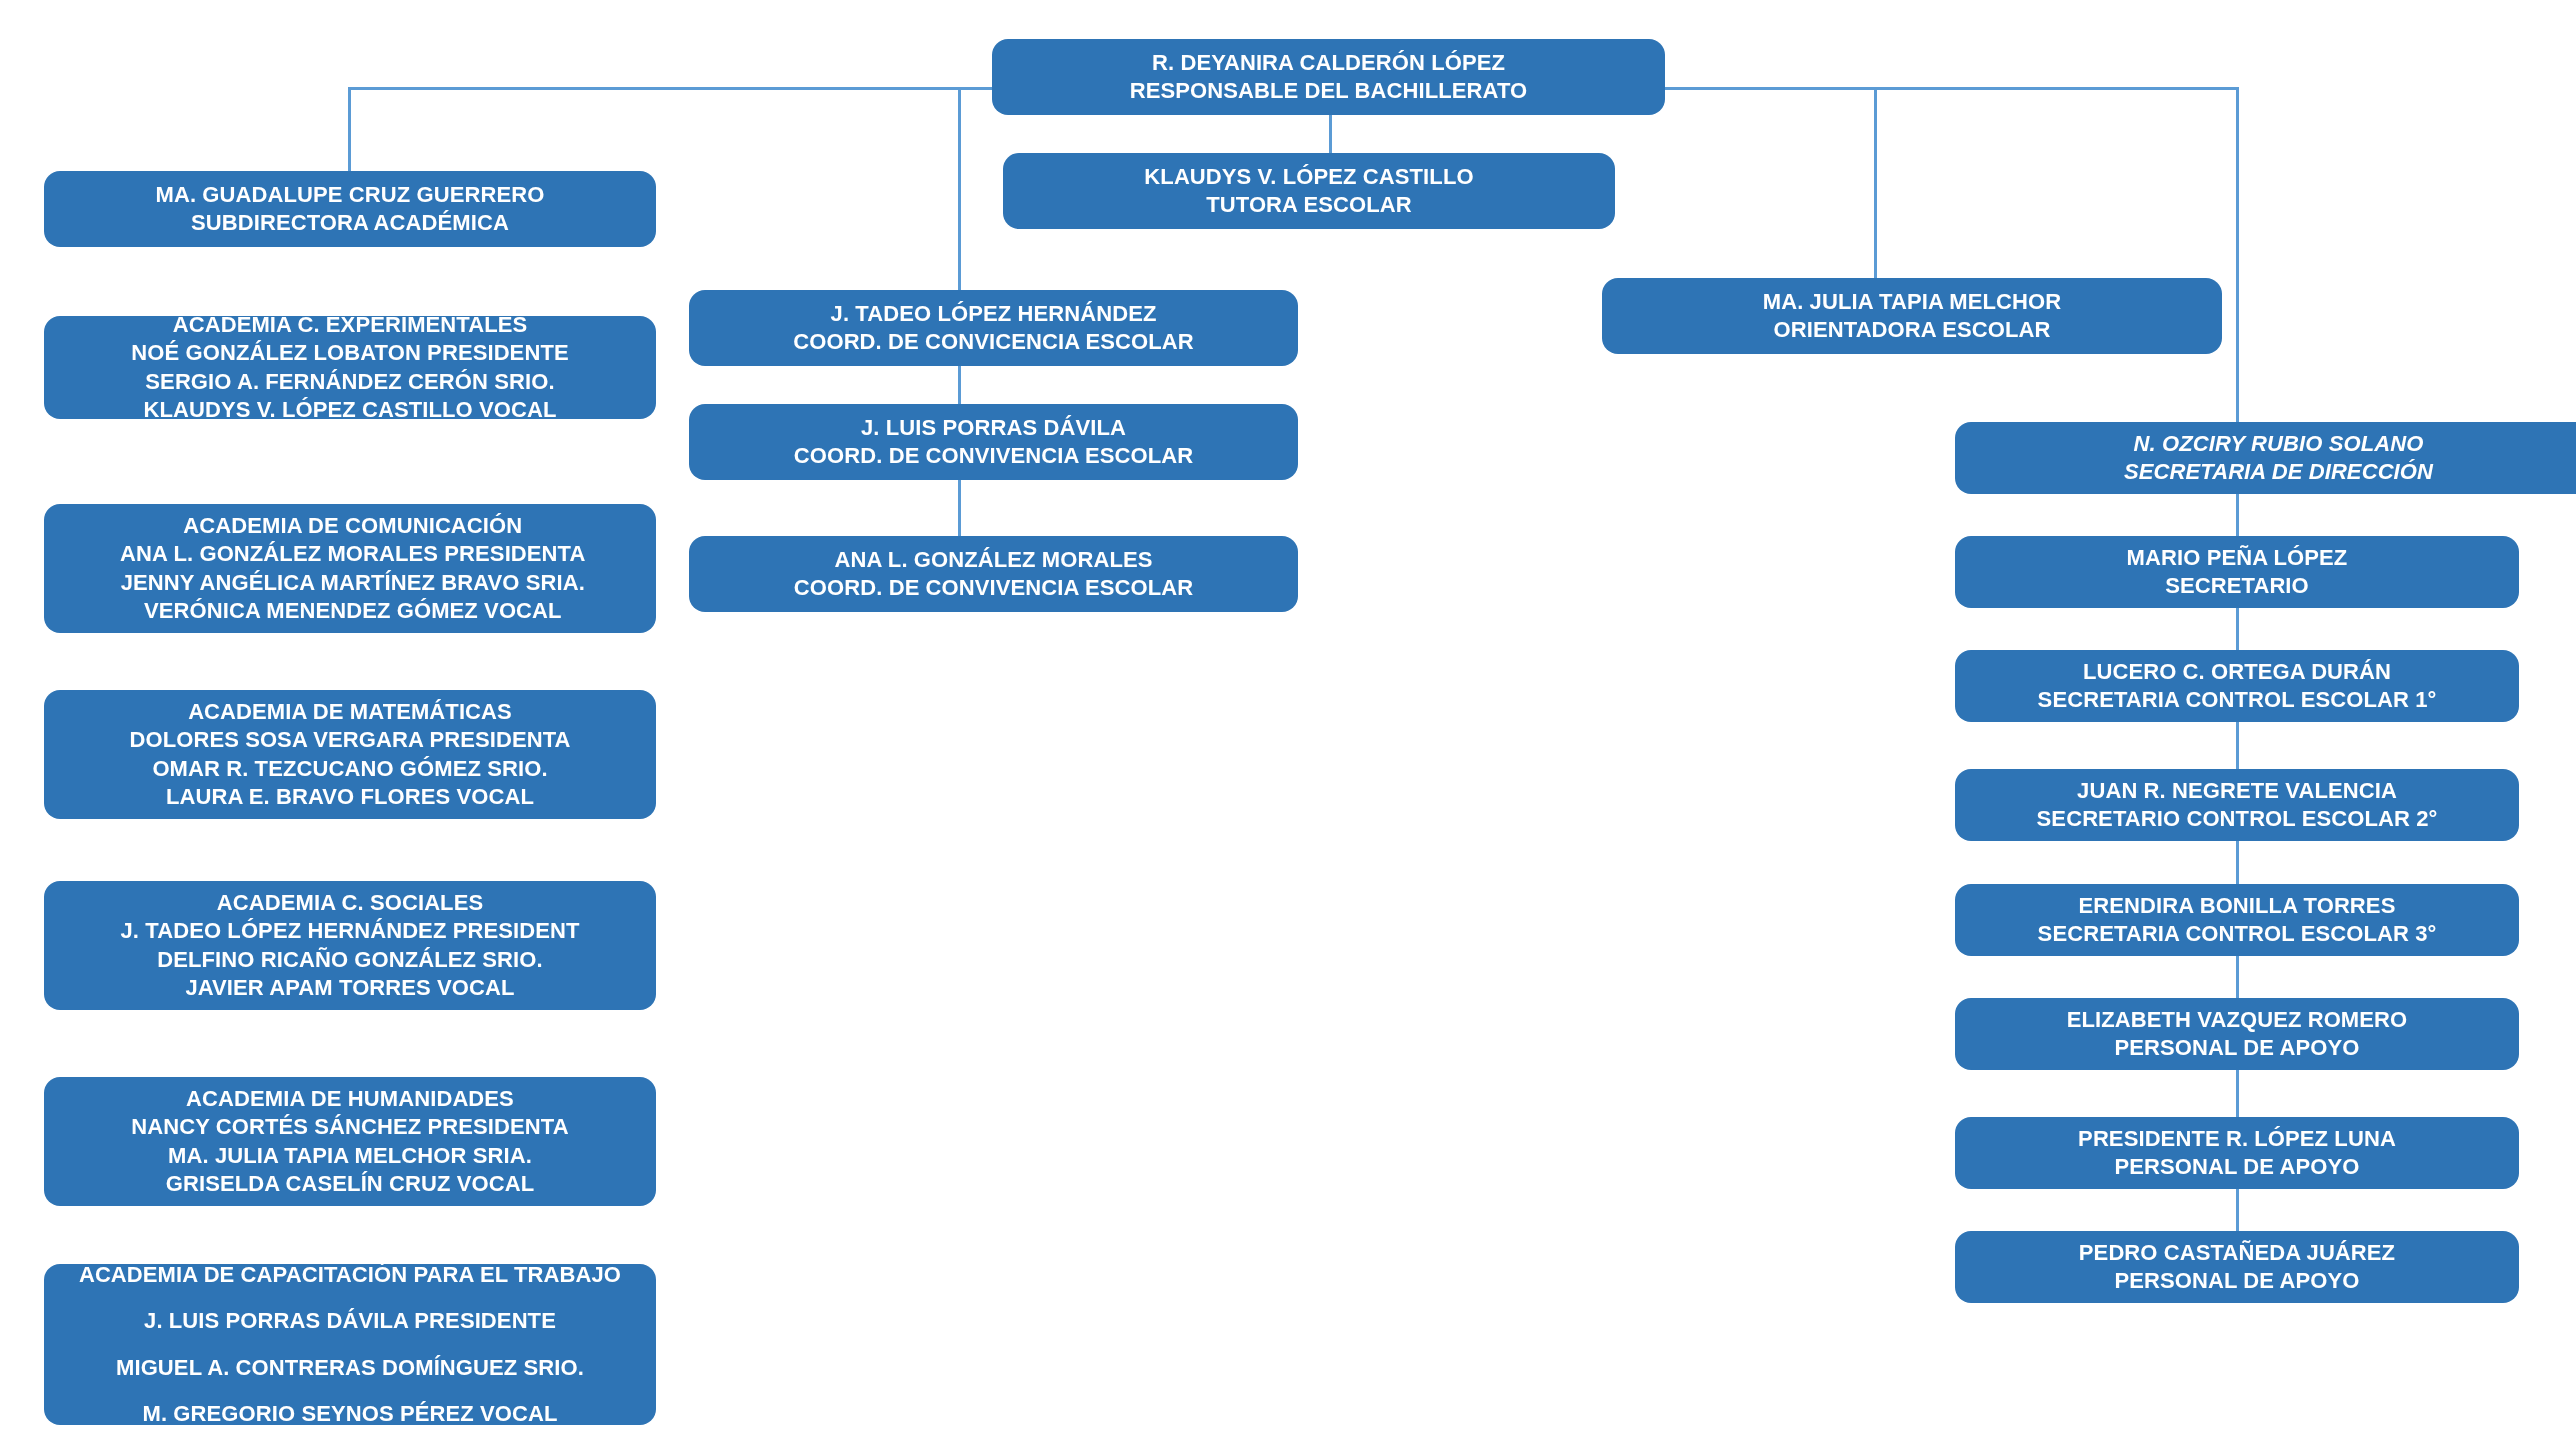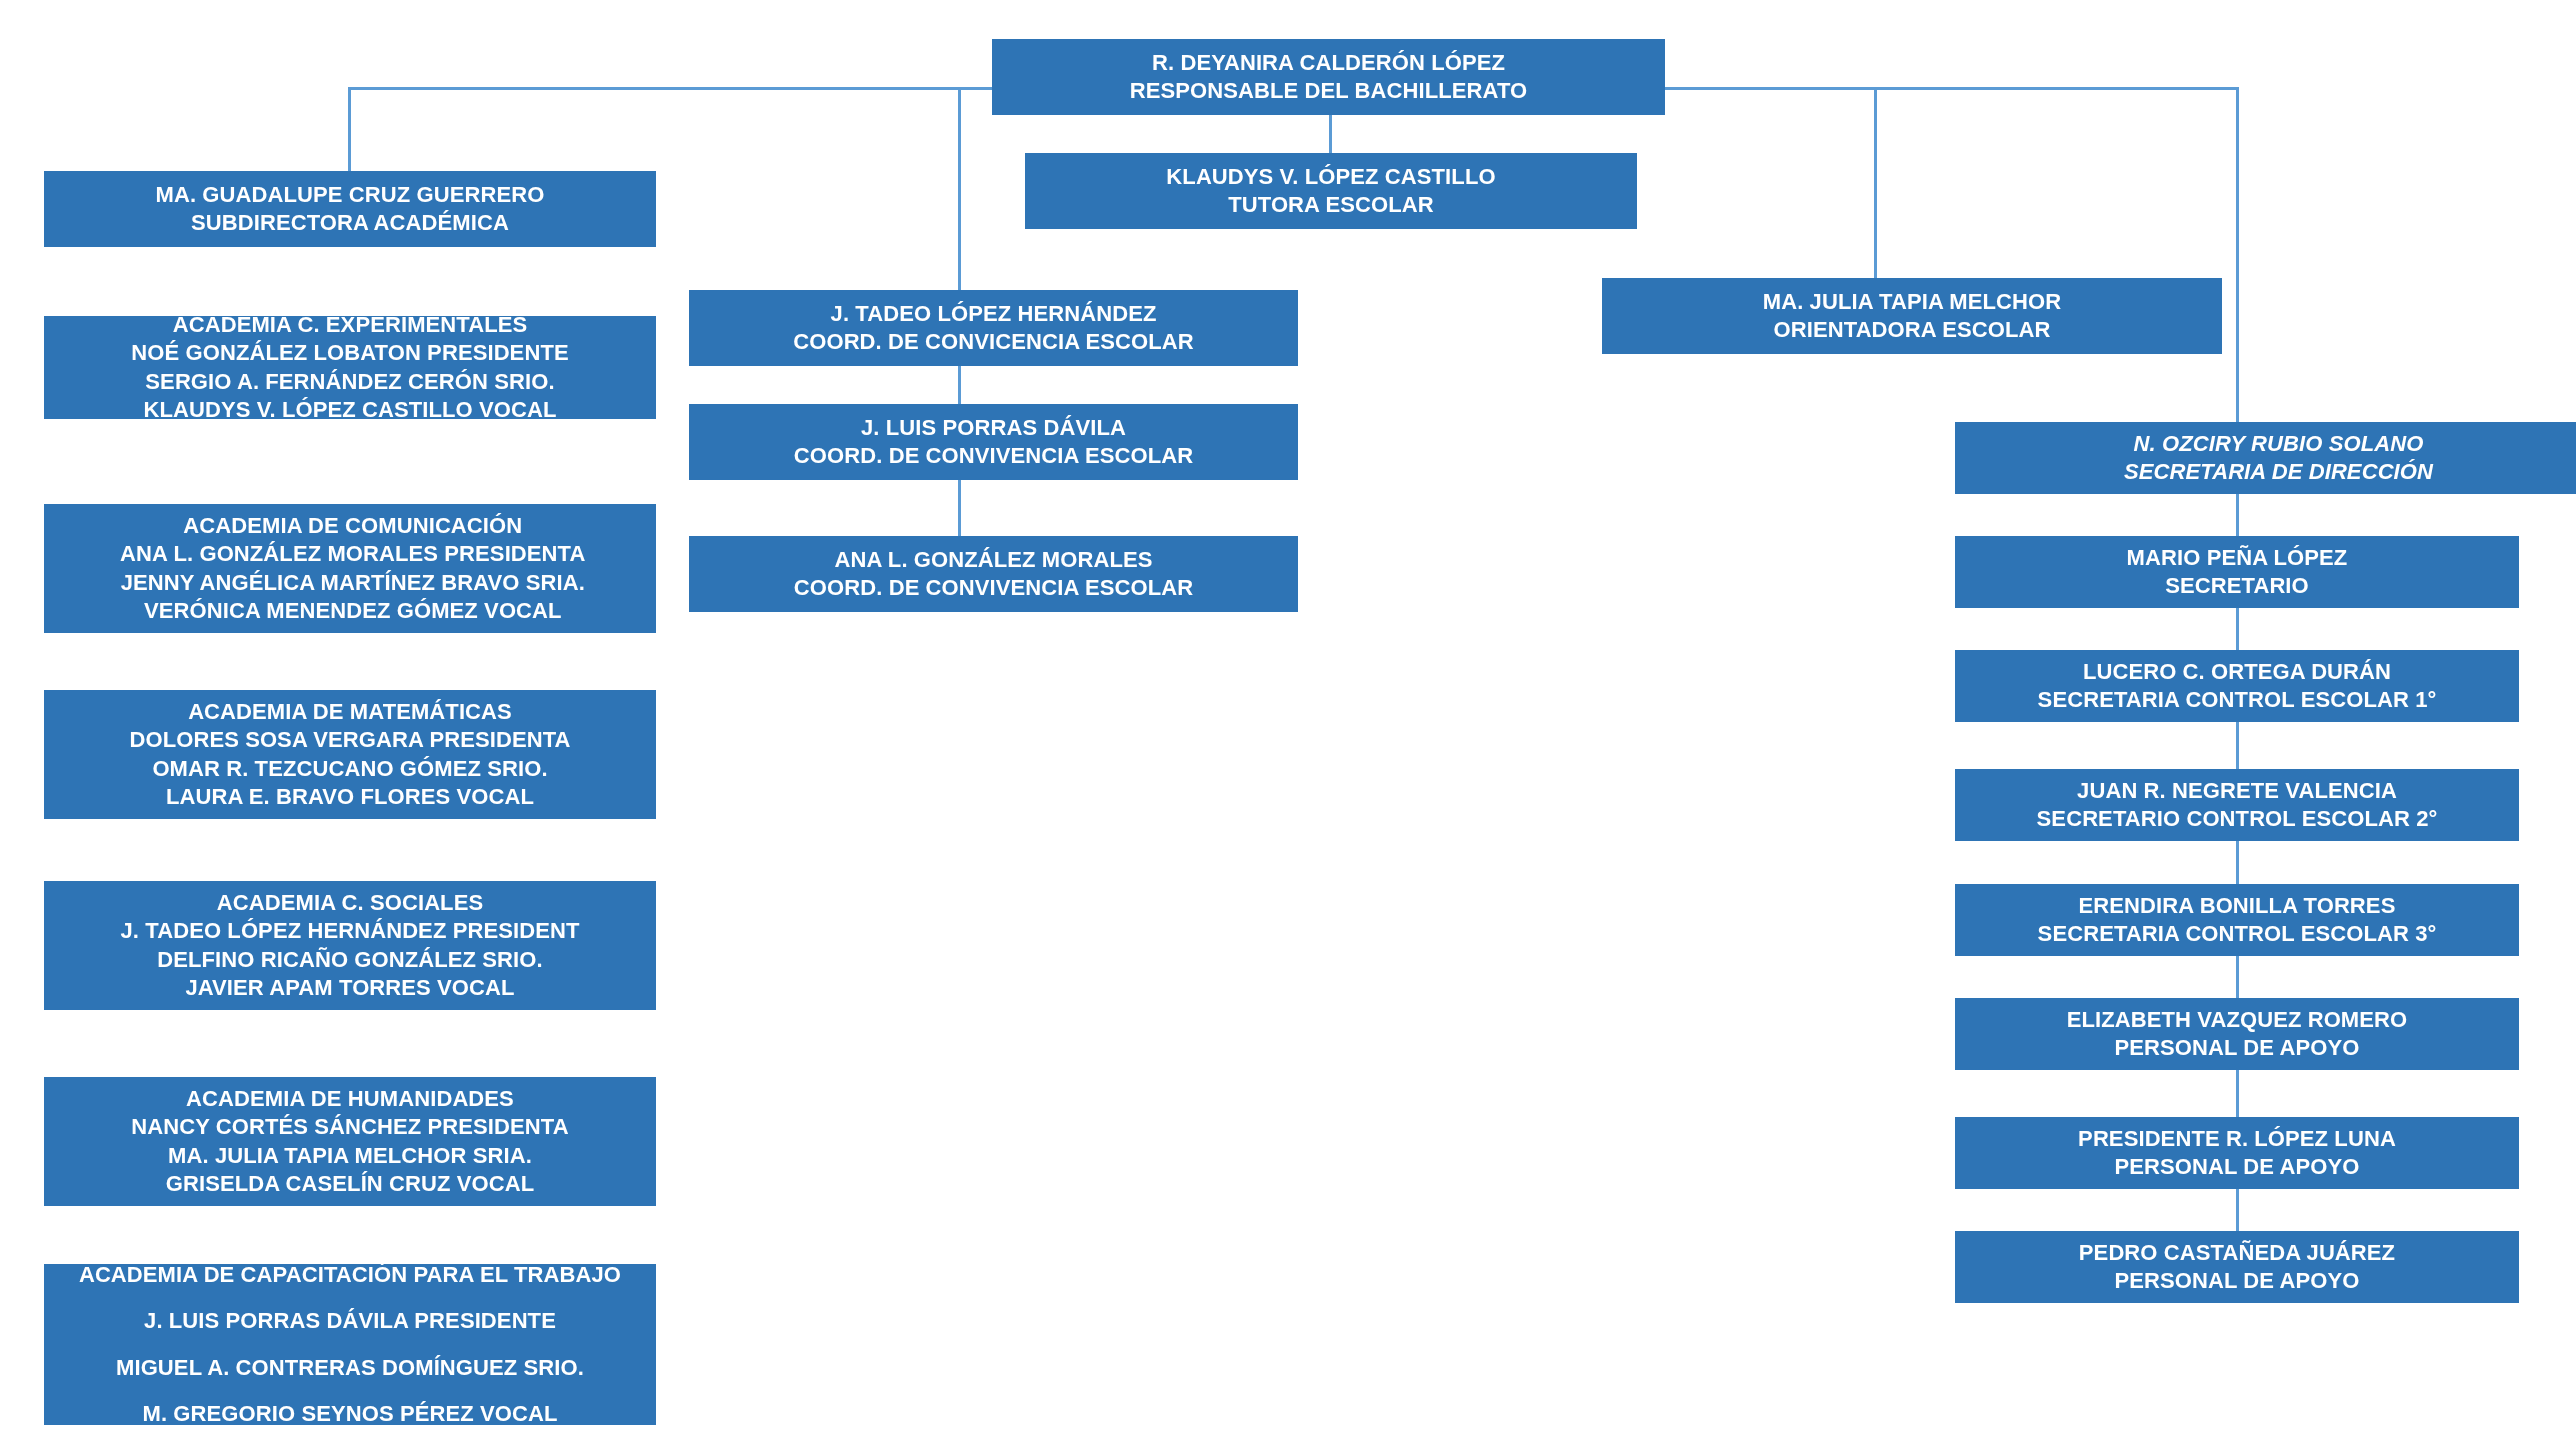--- a/index.html
+++ b/index.html
@@ -22,20 +22,21 @@
     font-weight: bold;
     text-align: center;
     display: flex;
     flex-direction: column;
     align-items: center;
     justify-content: center;
     line-height: 1.28;
     box-sizing: border-box;
     padding: 2.6px 6.4px;
     letter-spacing: 0.1px;
+    border-radius: 16px;
   }
   .node .ln {
     display: block;
     white-space: nowrap;
   }
   .node.wrapline .ln { white-space: normal; }
   .conn {
     position: absolute;
     background: #5B9BD5;
   }
@@ -53,21 +54,21 @@
   <div class="conn v" style="left:958px; top:87px; height:465px;"></div>
   <div class="conn v" style="left:1874px; top:87px; height:191px;"></div>
   <div class="conn v" style="left:2236px; top:87px; height:336px;"></div>
   <div class="conn v" style="left:2236px; top:422px; height:869px;"></div>
 
   <div class="node" style="left:992px; top:39px; width:673px; height:76px; font-size:22px;">
     <span class="ln">R. DEYANIRA CALDERÓN LÓPEZ</span>
     <span class="ln">RESPONSABLE DEL BACHILLERATO</span>
   </div>
 
-  <div class="node" style="left:1025px; top:153px; width:612px; height:76px; font-size:22px;">
+  <div class="node" style="left:1003px; top:153px; width:612px; height:76px; font-size:22px;">
     <span class="ln">KLAUDYS V. LÓPEZ CASTILLO</span>
     <span class="ln">TUTORA ESCOLAR</span>
   </div>
 
   <div class="node" style="left:689px; top:290px; width:609px; height:76px; font-size:22px;">
     <span class="ln">J. TADEO LÓPEZ HERNÁNDEZ</span>
     <span class="ln">COORD. DE CONVICENCIA ESCOLAR</span>
   </div>
 
   <div class="node" style="left:689px; top:404px; width:609px; height:76px; font-size:22px;">

